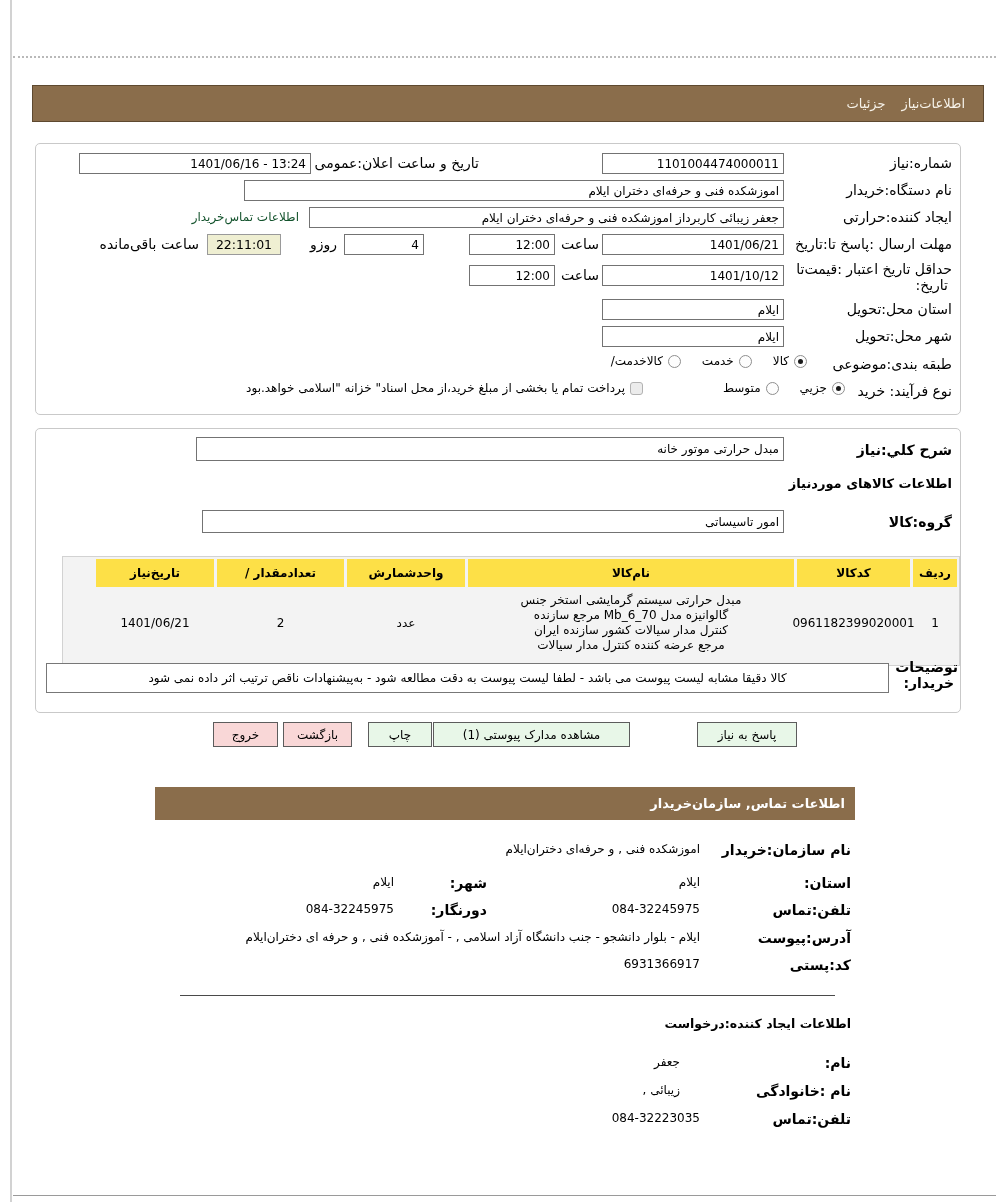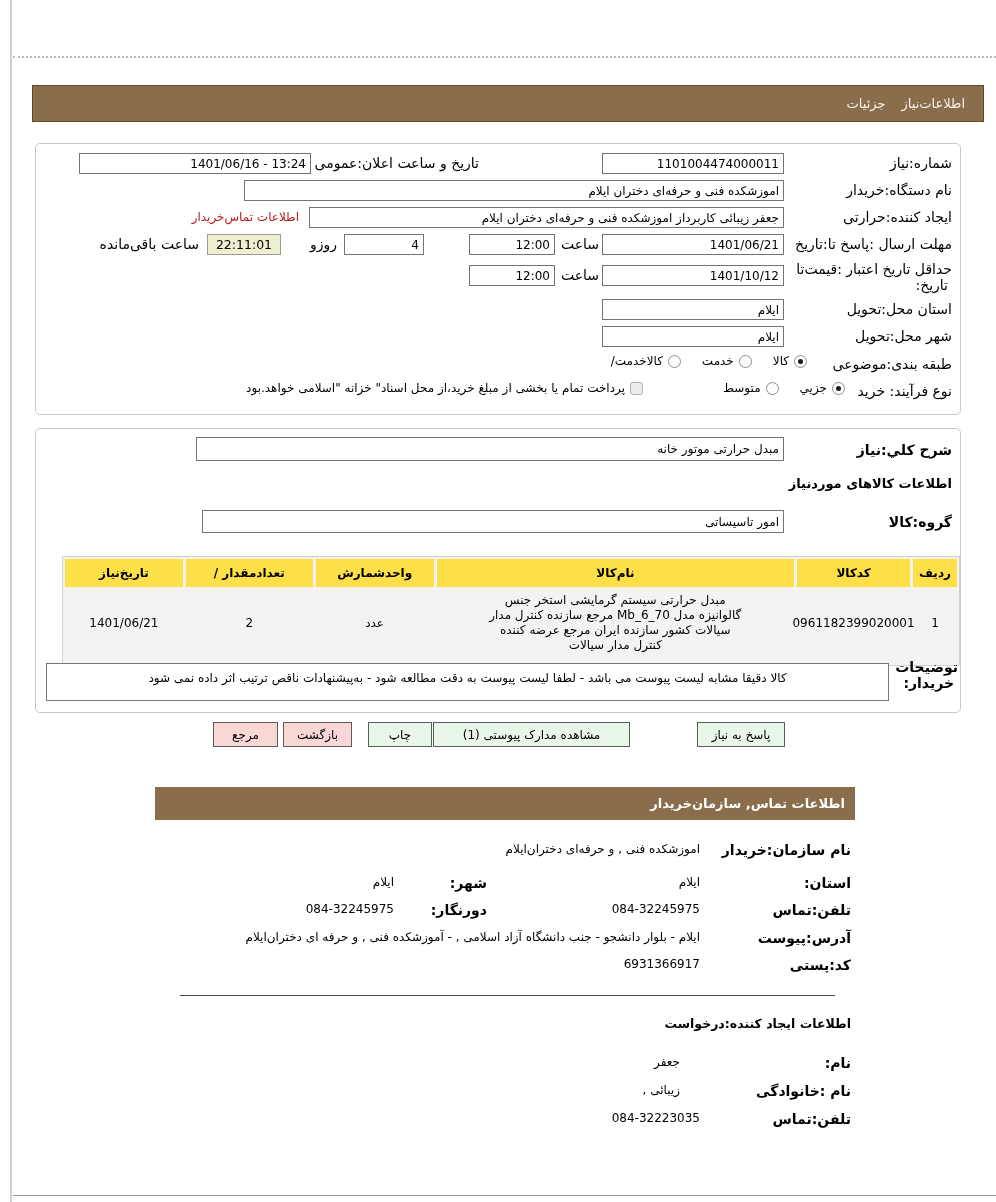--- a/index.html
+++ b/index.html
@@ -19,41 +19,41 @@
   #panel2{left:35px;top:428px;width:926px;height:285px;}
 
   .lbl{position:absolute;white-space:nowrap;font-size:14px;line-height:16px;}
   .b{font-weight:bold;}
   .inp{position:absolute;box-sizing:border-box;height:21px;border:1px solid #737373;background:#fff;
        font-family:"DejaVu Sans",sans-serif;font-size:12px;padding:1px 4px;outline:none;}
   .rtl{direction:rtl;text-align:right;}
   .ltrv{direction:ltr;text-align:right;}
   .hl{position:absolute;box-sizing:border-box;height:21px;border:1px solid #9a9a9a;background:#efefd2;
       font-size:12.5px;text-align:center;line-height:19px;direction:ltr;}
-  .link{position:absolute;color:#b91c1c;cursor:pointer;font-size:12px;white-space:nowrap;}
+  .link{position:absolute;color:#14532d;cursor:pointer;font-size:12px;white-space:nowrap;}
 
   .optrow{position:absolute;display:flex;align-items:center;gap:5px;font-size:12px;white-space:nowrap;}
   .radio{display:inline-block;width:13px;height:13px;border-radius:50%;border:1px solid #8e8e8e;
          background:#fdfdfd;position:relative;box-sizing:border-box;flex:0 0 auto;}
   .radio.sel::after{content:"";position:absolute;left:3px;top:3px;width:5px;height:5px;border-radius:50%;background:#1a1a1a;}
   .chk{display:inline-block;width:13px;height:13px;border-radius:3px;border:1px solid #b2b2b2;
        background:#ececec;box-sizing:border-box;flex:0 0 auto;}
   .gap{margin-right:16px;}
 
   .tblwrap{position:absolute;right:0;top:127px;width:898px;background:#f3f3f3;border:1px solid #d2d2d2;
            box-sizing:border-box;padding:2px 2px 8px 2px;}
   .thead,.trow{display:flex;gap:3px;}
   .trow{margin-top:2px;}
   .th{background:#fde047;font-weight:bold;font-size:12px;text-align:center;height:28px;line-height:28px;box-sizing:border-box;}
   .td{font-size:12px;text-align:center;display:flex;align-items:center;justify-content:center;min-height:68px;box-sizing:border-box;}
-  .c1{width:44px}.c2{width:113px}.c3{width:358px}.c4{width:118px}.c5{width:127px}.c6{width:118px}
+  .c1{width:44px}.c2{width:113px}.c3{width:326px}.c4{width:118px}.c5{width:127px}.c6{width:118px}
   .td.c3{padding:0 52px;line-height:15px;}
 
   .notesbox{position:absolute;box-sizing:border-box;border:1px solid #777;background:#fff;
-            text-align:center;font-size:12px;line-height:28px;height:38px;}
+            text-align:center;font-size:12px;line-height:28px;height:30px;}
 
   .btn{position:absolute;top:722px;height:25px;box-sizing:border-box;border:1px solid #5c5c5c;
        font-family:"DejaVu Sans",sans-serif;font-size:12px;display:flex;align-items:center;
        justify-content:center;cursor:pointer;padding:0;}
   .green{background:#e8f7e8;}
   .pink{background:#f9d7d7;}
 
   #bar2{position:absolute;left:155px;top:787px;width:700px;height:33px;background:#8a6d4b;color:#fff;
         font-weight:bold;font-size:13px;display:flex;align-items:center;padding:0 10px;box-sizing:border-box;}
   #orgsec{position:absolute;left:155px;top:820px;width:700px;height:382px;}
@@ -155,25 +155,25 @@
         <div class="td c5">2</div>
         <div class="td c6">1401/06/21</div>
       </div>
     </div>
 
     <span class="lbl b" style="right:2px;top:230px">توضیحات</span>
     <span class="lbl b" style="right:6px;top:246px">خریدار:</span>
     <div class="notesbox" style="right:71px;top:234px;width:843px">کالا دقیقا مشابه لیست پیوست می باشد - لطفا لیست پیوست به دقت مطالعه شود - به‌پیشنهادات ناقص ترتیب اثر داده نمی شود</div>
   </div>
 
-  <button class="btn green" style="left:697px;width:88px">پاسخ به نیاز</button>
+  <button class="btn green" style="left:697px;width:100px">پاسخ به نیاز</button>
   <button class="btn green" style="left:433px;width:197px">مشاهده مدارک پیوستی (1)</button>
   <button class="btn green" style="left:368px;width:64px">چاپ</button>
   <button class="btn pink" style="left:283px;width:69px">بازگشت</button>
-  <button class="btn pink" style="left:213px;width:65px">مرجع</button>
+  <button class="btn pink" style="left:213px;width:65px">خروج</button>
 
   <div id="bar2">
     <span>اطلاعات  تماس, سازمان‌خریدار</span>
   </div>
 
   <div id="orgsec">
     <span class="lbl b" style="right:4px;top:22px">نام سازمان:خریدار</span>
     <span class="val" style="right:155px;top:22px">اموزشکده فنی , و حرفه‌ای دختران‌ایلام</span>
 
     <span class="lbl b" style="right:4px;top:55px">استان:</span>

